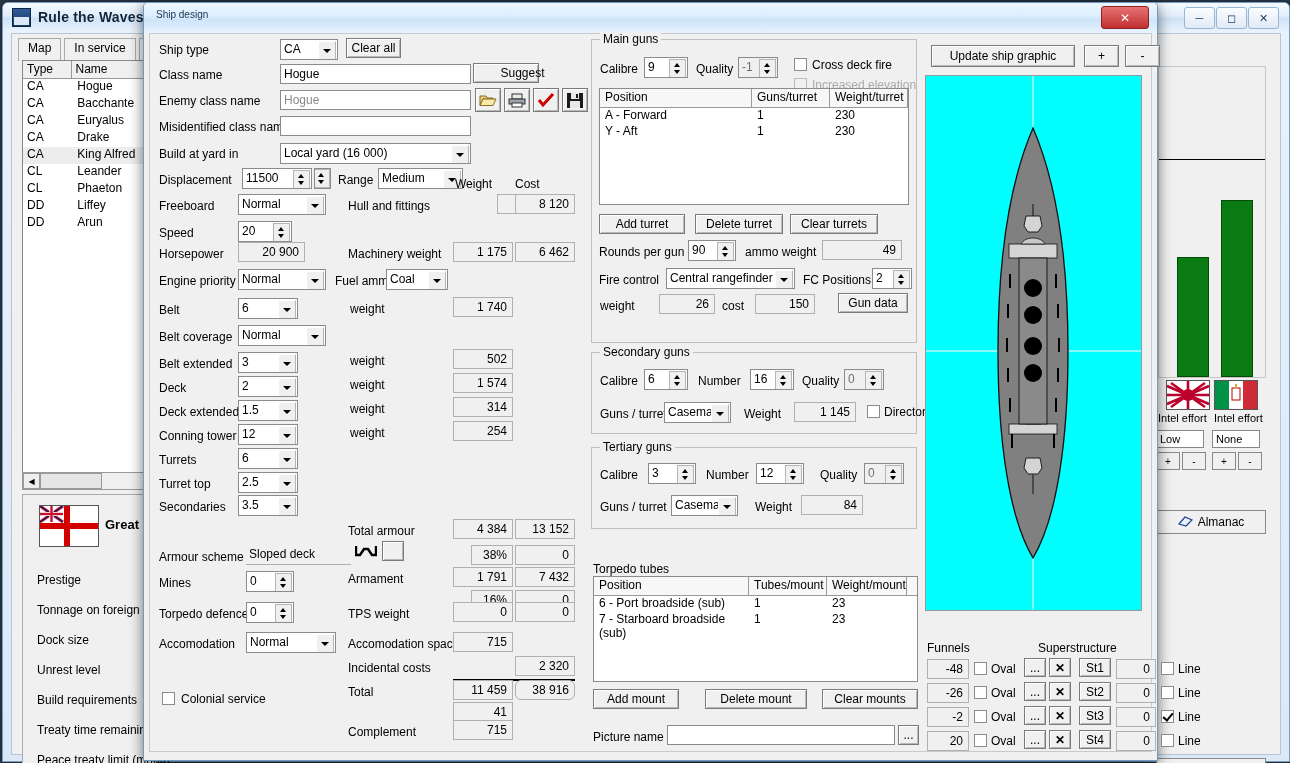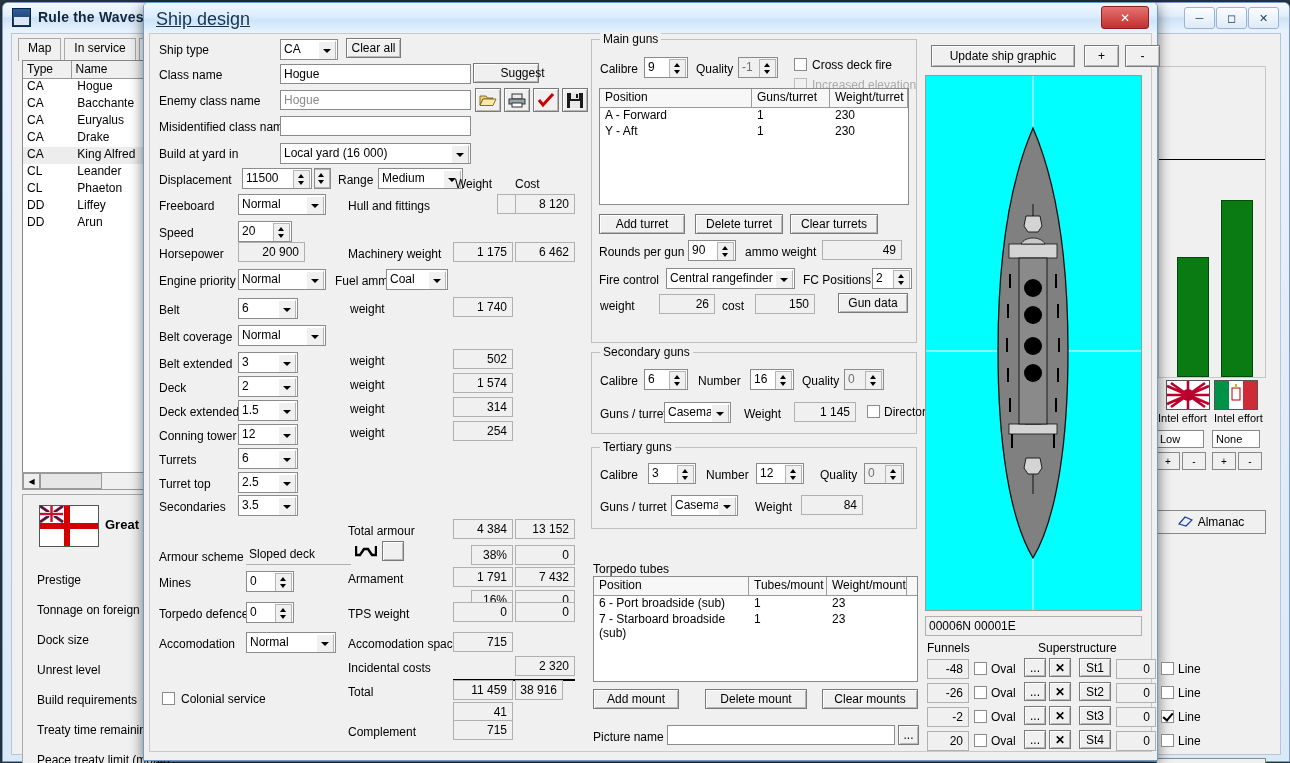--- a/index.html
+++ b/index.html
@@ -76,21 +76,21 @@
     background:#f0f0f0;display:flex;align-items:center;justify-content:center;gap:6px;font-size:12px;}
   
   #dlg{
     position:absolute;left:143px;top:2px;width:1013px;height:757px;
     background:#f0f0f0;border:1px solid #6f9ac2;border-radius:5px 5px 0 0;
     box-shadow:0 3px 14px rgba(0,0,0,.55);
   }
   #dlg-title{position:absolute;left:0;top:0;width:100%;height:30px;
     background:linear-gradient(#eef7ff 0%,#ddeeff 42%,#cde4f8 58%,#e8f4ff 100%);
     border-radius:4px 4px 0 0;}
-  #dlg-title-text{position:absolute;left:12px;top:6px;font-size:18px;color:#16334f;text-decoration:underline;}
+  #dlg-title-text{position:absolute;left:12px;top:6px;font-size:10px;color:#16334f;}
   #dlg-close{position:absolute;right:8px;top:3px;width:46px;height:21px;
     background:linear-gradient(#e57272,#c23030);border:1px solid #8f2020;border-radius:3px;
     color:#fff;font-size:12px;display:flex;align-items:center;justify-content:center;}
   #dlg-body{position:absolute;left:5px;top:30px;right:5px;bottom:8px;background:#f0f0f0;
     border:1px solid #c9c9c9;}
   
   .lbl{position:absolute;font-size:12px;white-space:nowrap;}
   .tbox{position:absolute;background:#fff;border:1px solid #8b8b8b;box-sizing:border-box;
     font-size:12px;padding:1px 3px;line-height:16px;height:20px;overflow:hidden;white-space:nowrap;}
   .tbox.ro{background:#f0f0f0;border:1px solid #b0b0b0;}
@@ -476,21 +476,21 @@
     <div class="lbl" style="left:198px;top:603px;">Accomodation space</div>
     <div class="tbox ro r" style="left:303px;top:598px;width:60px;">715</div>
 
     <div class="lbl" style="left:198px;top:627px;">Incidental costs</div>
     <div class="tbox ro r" style="left:365px;top:622px;width:60px;">2 320</div>
 
     <div class="sep-line" style="left:303px;top:645px;width:122px;height:2px;"></div>
 
     <div class="lbl" style="left:198px;top:651px;">Total</div>
     <div class="tbox ro r" style="left:303px;top:646px;width:60px;">11 459</div>
-    <div class="tbox ro r" style="left:365px;top:646px;width:48px;">38 916</div>
+    <div class="tbox ro r" style="left:365px;top:646px;width:60px;border-radius:6px;">38 916</div>
     <div class="tbox ro r" style="left:303px;top:668px;width:60px;">41</div>
 
     <div class="cbx" style="left:12px;top:658px;"></div>
     <div class="lbl" style="left:31px;top:658px;">Colonial service</div>
 
     <div class="lbl" style="left:198px;top:691px;">Complement</div>
     <div class="tbox ro r" style="left:303px;top:686px;width:60px;">715</div>
 
     <div class="group" style="left:441px;top:5px;width:326px;height:304px;">
       <div class="group-lbl">Main guns</div>
@@ -661,21 +661,20 @@
           <line x1="82" y1="292" x2="82" y2="306"></line>
             <line x1="132" y1="292" x2="132" y2="306"></line>
           <line x1="84" y1="322" x2="84" y2="336"></line>
             <line x1="130" y1="322" x2="130" y2="336"></line>
           <line x1="86" y1="358" x2="86" y2="372"></line>
             <line x1="128" y1="358" x2="128" y2="372"></line>
         </g>
       </svg>
     </div>
 
-    <div class="tbox ro" style="left:775px;top:582px;width:217px;">00006N 00001E</div>
 
     <div class="lbl" style="left:777px;top:607px;">Funnels</div>
     <div class="lbl" style="left:888px;top:607px;">Superstructure</div>
 
     <div id="graphic-rows">
         <div class="tbox ro r" style="left:777px;top:625px;width:42px;">-48</div>
         <div class="cbx" style="left:824px;top:628px;"></div>
         <div class="lbl" style="left:841px;top:628px;">Oval</div>
         <div class="btn" style="left:874px;top:624px;width:22px;height:19px;">...</div>
         <div class="btn" style="left:899px;top:624px;width:22px;height:19px;font-weight:bold;">✕</div>

